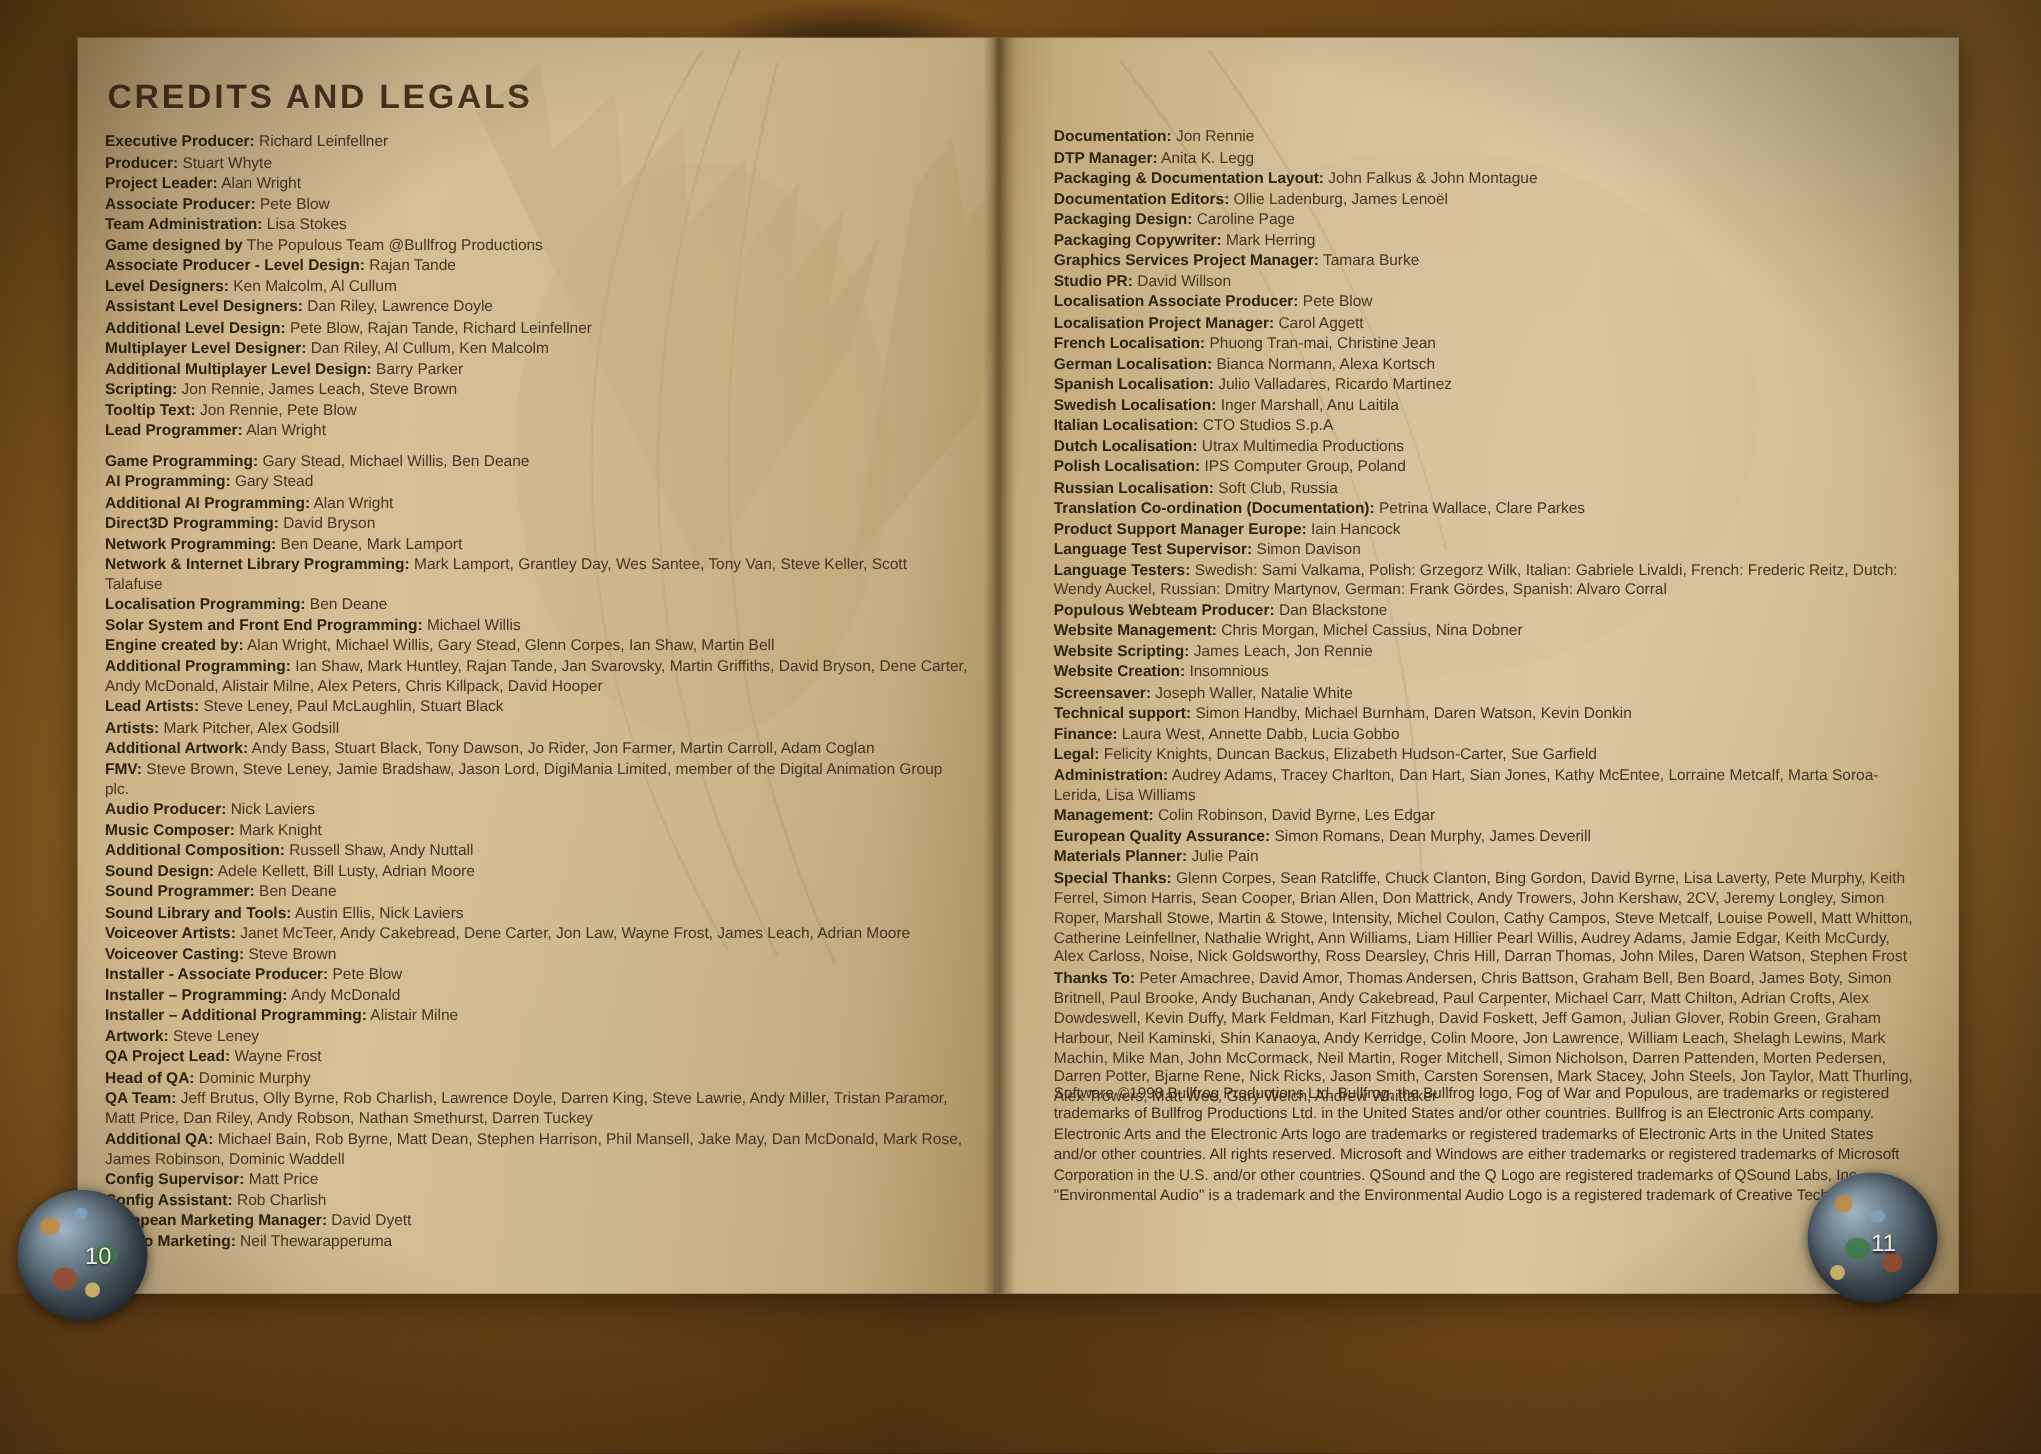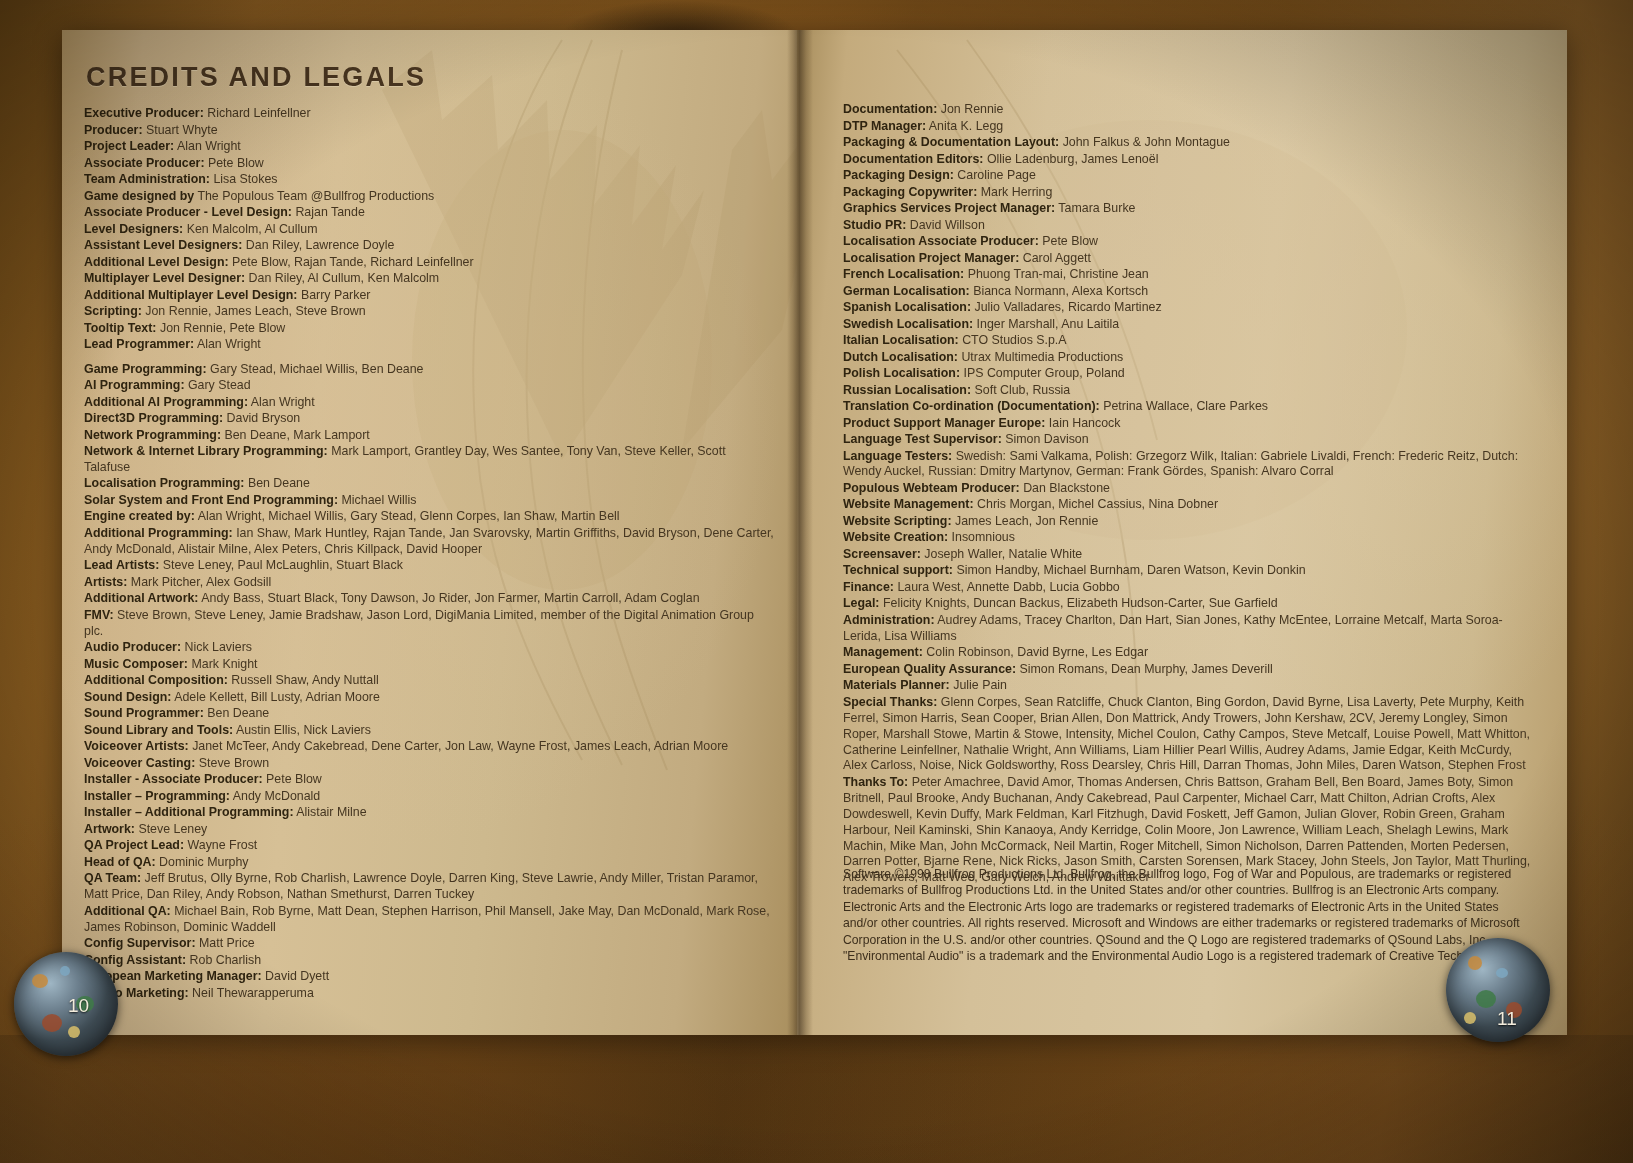--- a/index.html
+++ b/index.html
@@ -151,21 +151,21 @@
   .medallion-right { left: 1446px; top: 938px; }
   .page-num {
     position: absolute;
     font-size: 19px;
     font-weight: normal;
     color: #f3ecdc;
     text-shadow: 0 1px 2px rgba(0,0,0,0.8);
     z-index: 8;
   }
   .page-num-left { left: 68px; top: 995px; }
-  .page-num-right { left: 1497px; top: 1008px; }
+  .page-num-right { left: 1497px; top: 985px; }
   .corner-dots {
     position: absolute;
     z-index: 5;
     pointer-events: none;
   }
 </style>
 </head>
 <body>
 
 <div id="page">

